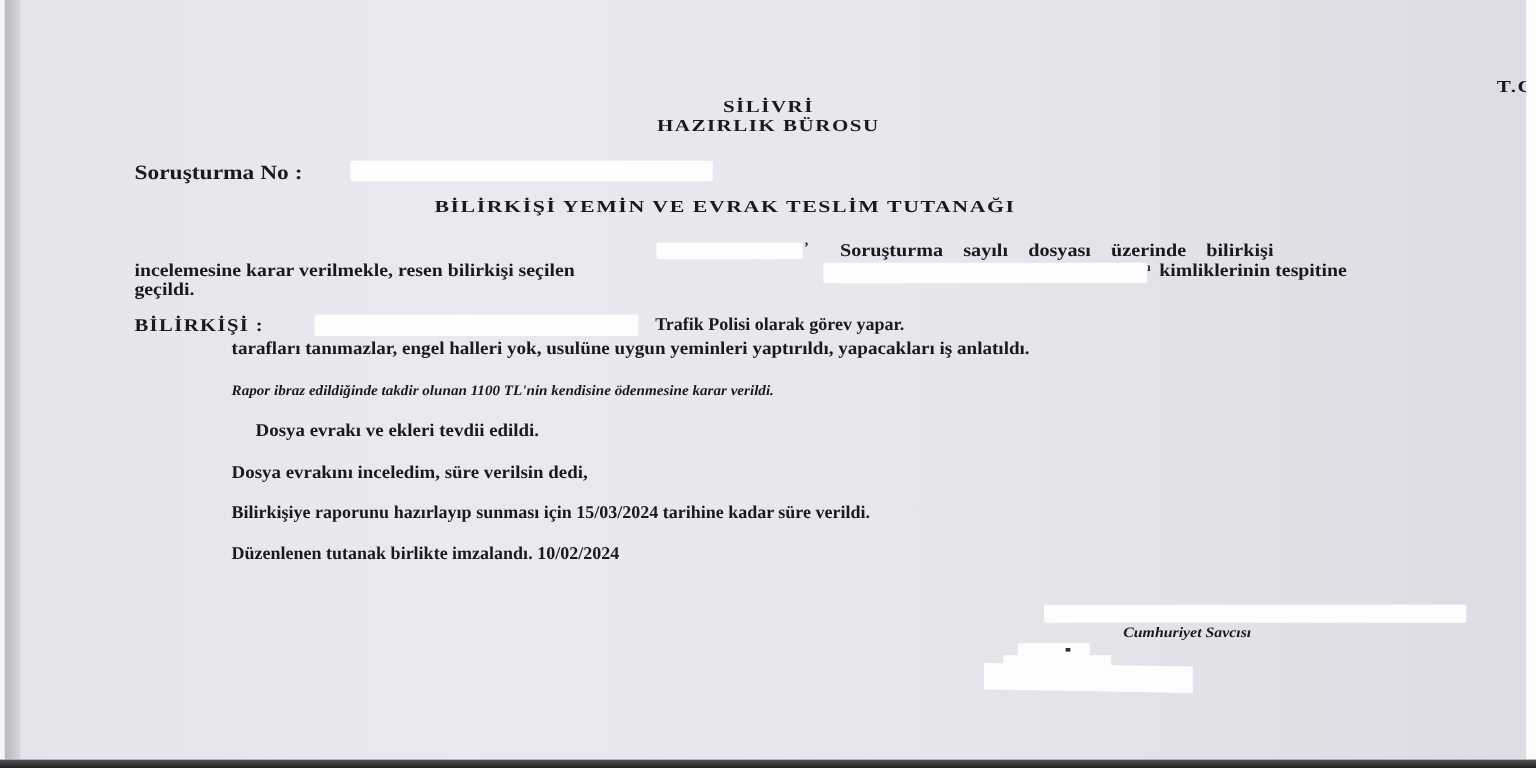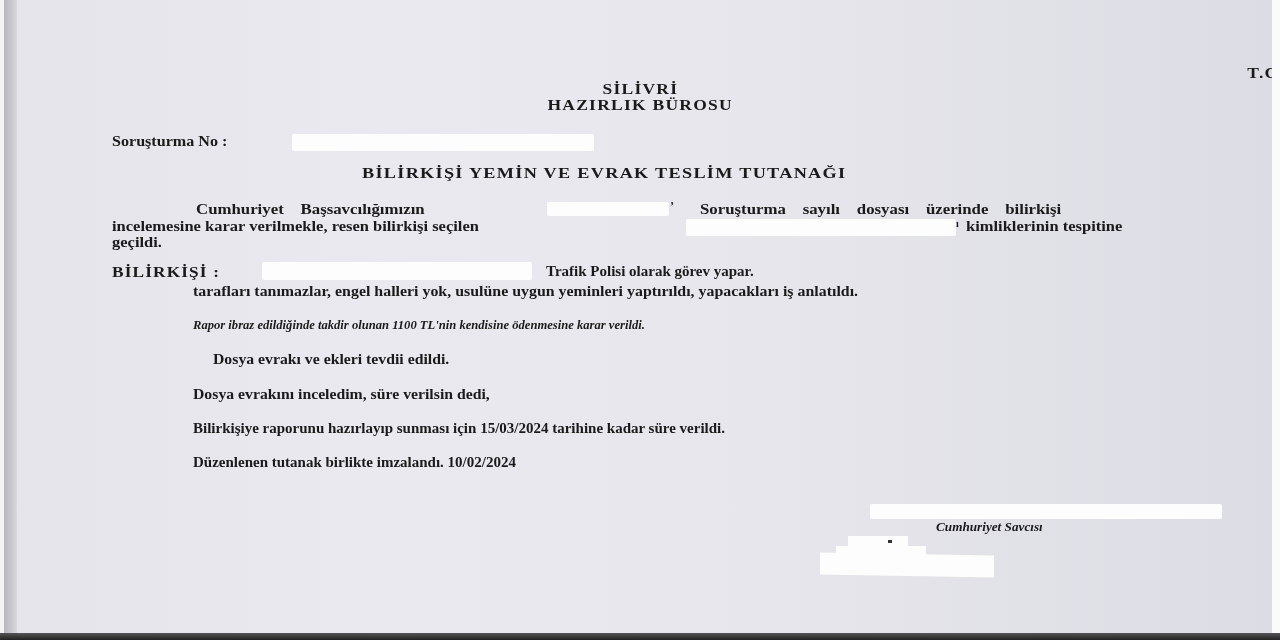--- a/index.html
+++ b/index.html
@@ -40,32 +40,29 @@
 <body>
 
 <div class="page">
   <div class="left-edge-outer"></div>
   <div class="left-edge"></div>
 
   <div class="abs hdr" style="top:66px;text-align:right;"><span>T.C.</span></div>
   <div class="abs hdr" style="top:82px;"><span>SİLİVRİ</span></div>
   <div class="abs hdr" style="top:98px;"><span>HAZIRLIK BÜROSU</span></div>
 
-  <div class="abs" style="left:112px; top:134px; font-size:14px; font-weight:bold;">
+  <div class="abs" style="left:112px; top:134px; font-size:17px; font-weight:bold;">
     <span style="display:inline-block; transform:scaleX(1.15); transform-origin:left;">Soruşturma No :</span>
   </div>
   <div class="redact" style="left:292px; top:134px; width:302px; height:17px;"></div>
 
   <div class="abs" style="left:362px; top:166px; font-size:14px; font-weight:bold; letter-spacing:1px;">
     <span style="display:inline-block; transform:scaleX(1.3); transform-origin:left;">BİLİRKİŞİ YEMİN VE EVRAK TESLİM TUTANAĞI</span>
   </div>
 
-  <div class="abs p" style="left:196px; top:201px;">
-    <span style="display:inline-block; transform:scaleX(1.12); transform-origin:left; white-space:pre;">Cumhuriyet    Başsavcılığımızın</span>
-  </div>
   <div class="redact" style="left:547px; top:202px; width:122px; height:14px;"></div>
   <div class="abs p" style="left:670px; top:199px; font-size:12px;">’</div>
   <div class="abs p" style="left:700px; top:201px;">
     <span style="display:inline-block; transform:scaleX(1.12); transform-origin:left; white-space:pre;">Soruşturma    sayılı    dosyası    üzerinde    bilirkişi</span>
   </div>
 
   <div class="abs p" style="left:112px; top:218px;">
     <span style="display:inline-block; transform:scaleX(1.1); transform-origin:left;">incelemesine karar verilmekle, resen bilirkişi seçilen</span>
   </div>
   <div class="redact" style="left:686px; top:219px; width:270px; height:17px;"></div>

